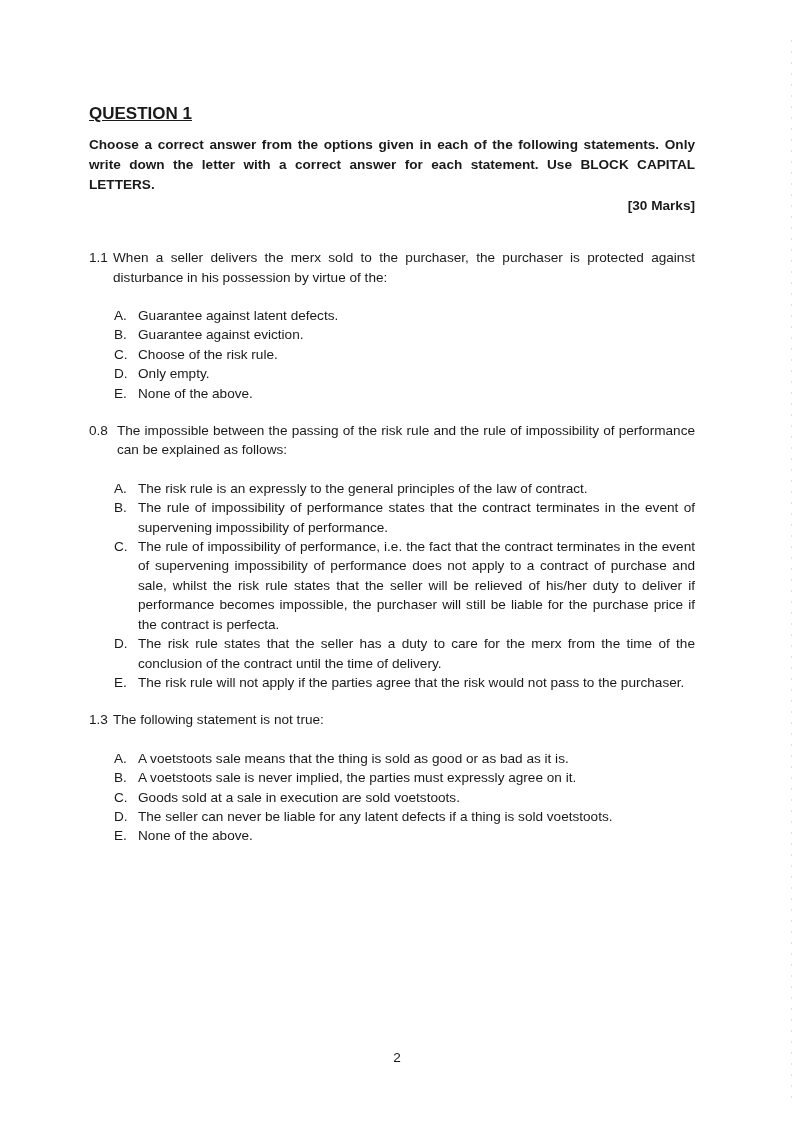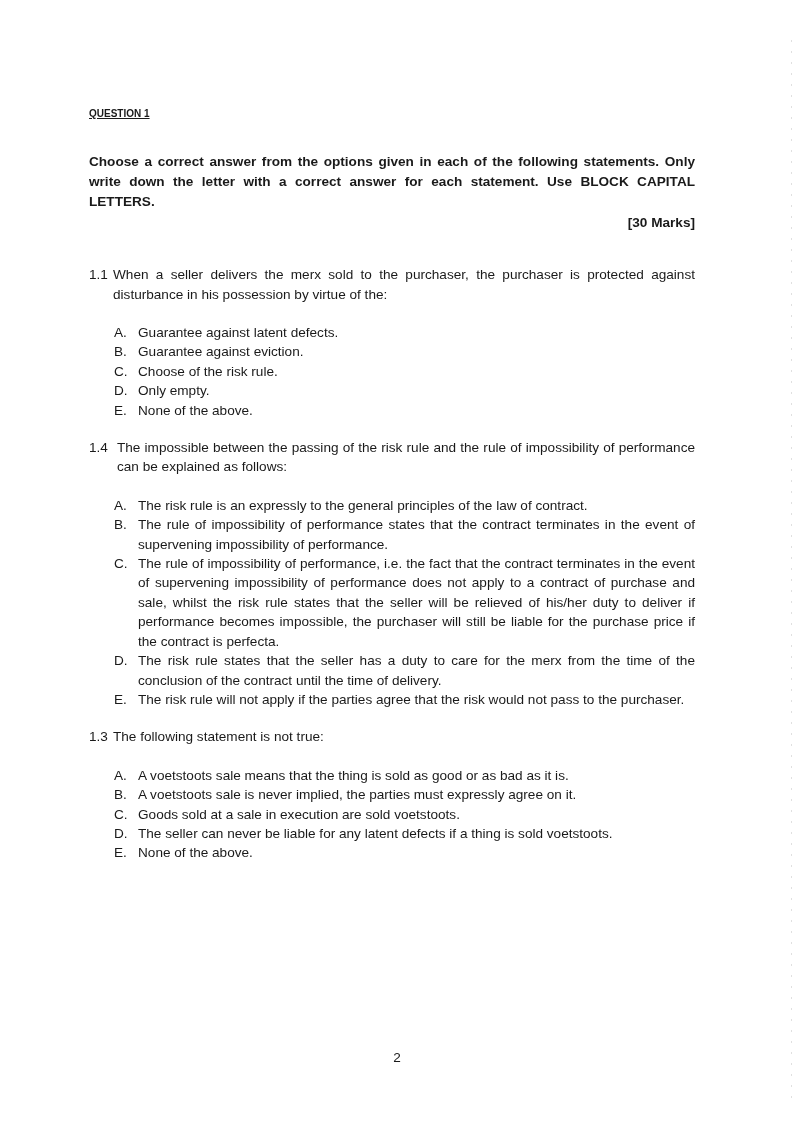--- a/index.html
+++ b/index.html
@@ -25,28 +25,28 @@
       position: absolute;
       left: 89px;
       top: 104px;
       width: 606px;
       font-size: 13.6px;
       line-height: 19.4px;
     }
     .heading {
       font-weight: bold;
       text-decoration: underline;
-      font-size: 10px;
+      font-size: 17px;
       margin: 0;
       height: 19px;
     }
     .instructions {
       font-weight: bold;
       text-align: justify;
-      margin-top: 29px;
+      margin-top: 12px;
       line-height: 19.8px;
     }
     .marks {
       font-weight: bold;
       text-align: right;
       margin-top: 2px;
       line-height: 19.8px;
     }
     .question {
       margin-top: 18px;
@@ -132,21 +132,21 @@
         </li>
         <li class="option">
           <span class="opt-letter">E.</span>
           <span class="opt-text">None of the above.</span>
         </li>
       </ul>
     </div>
 
     <div class="question">
       <div class="q-stem">
-        <span class="q-num">1.4</span>
+        <span class="q-num">0.8</span>
         <span class="q-text">The impossible between the passing of the risk rule and the rule of impossibility of performance can be explained as follows:</span>
       </div>
       <ul class="options">
         <li class="option">
           <span class="opt-letter">A.</span>
           <span class="opt-text">The risk rule is an expressly to the general principles of the law of contract.</span>
         </li>
         <li class="option">
           <span class="opt-letter">B.</span>
           <span class="opt-text">The rule of impossibility of performance states that the contract terminates in the event of supervening impossibility of performance.</span>

